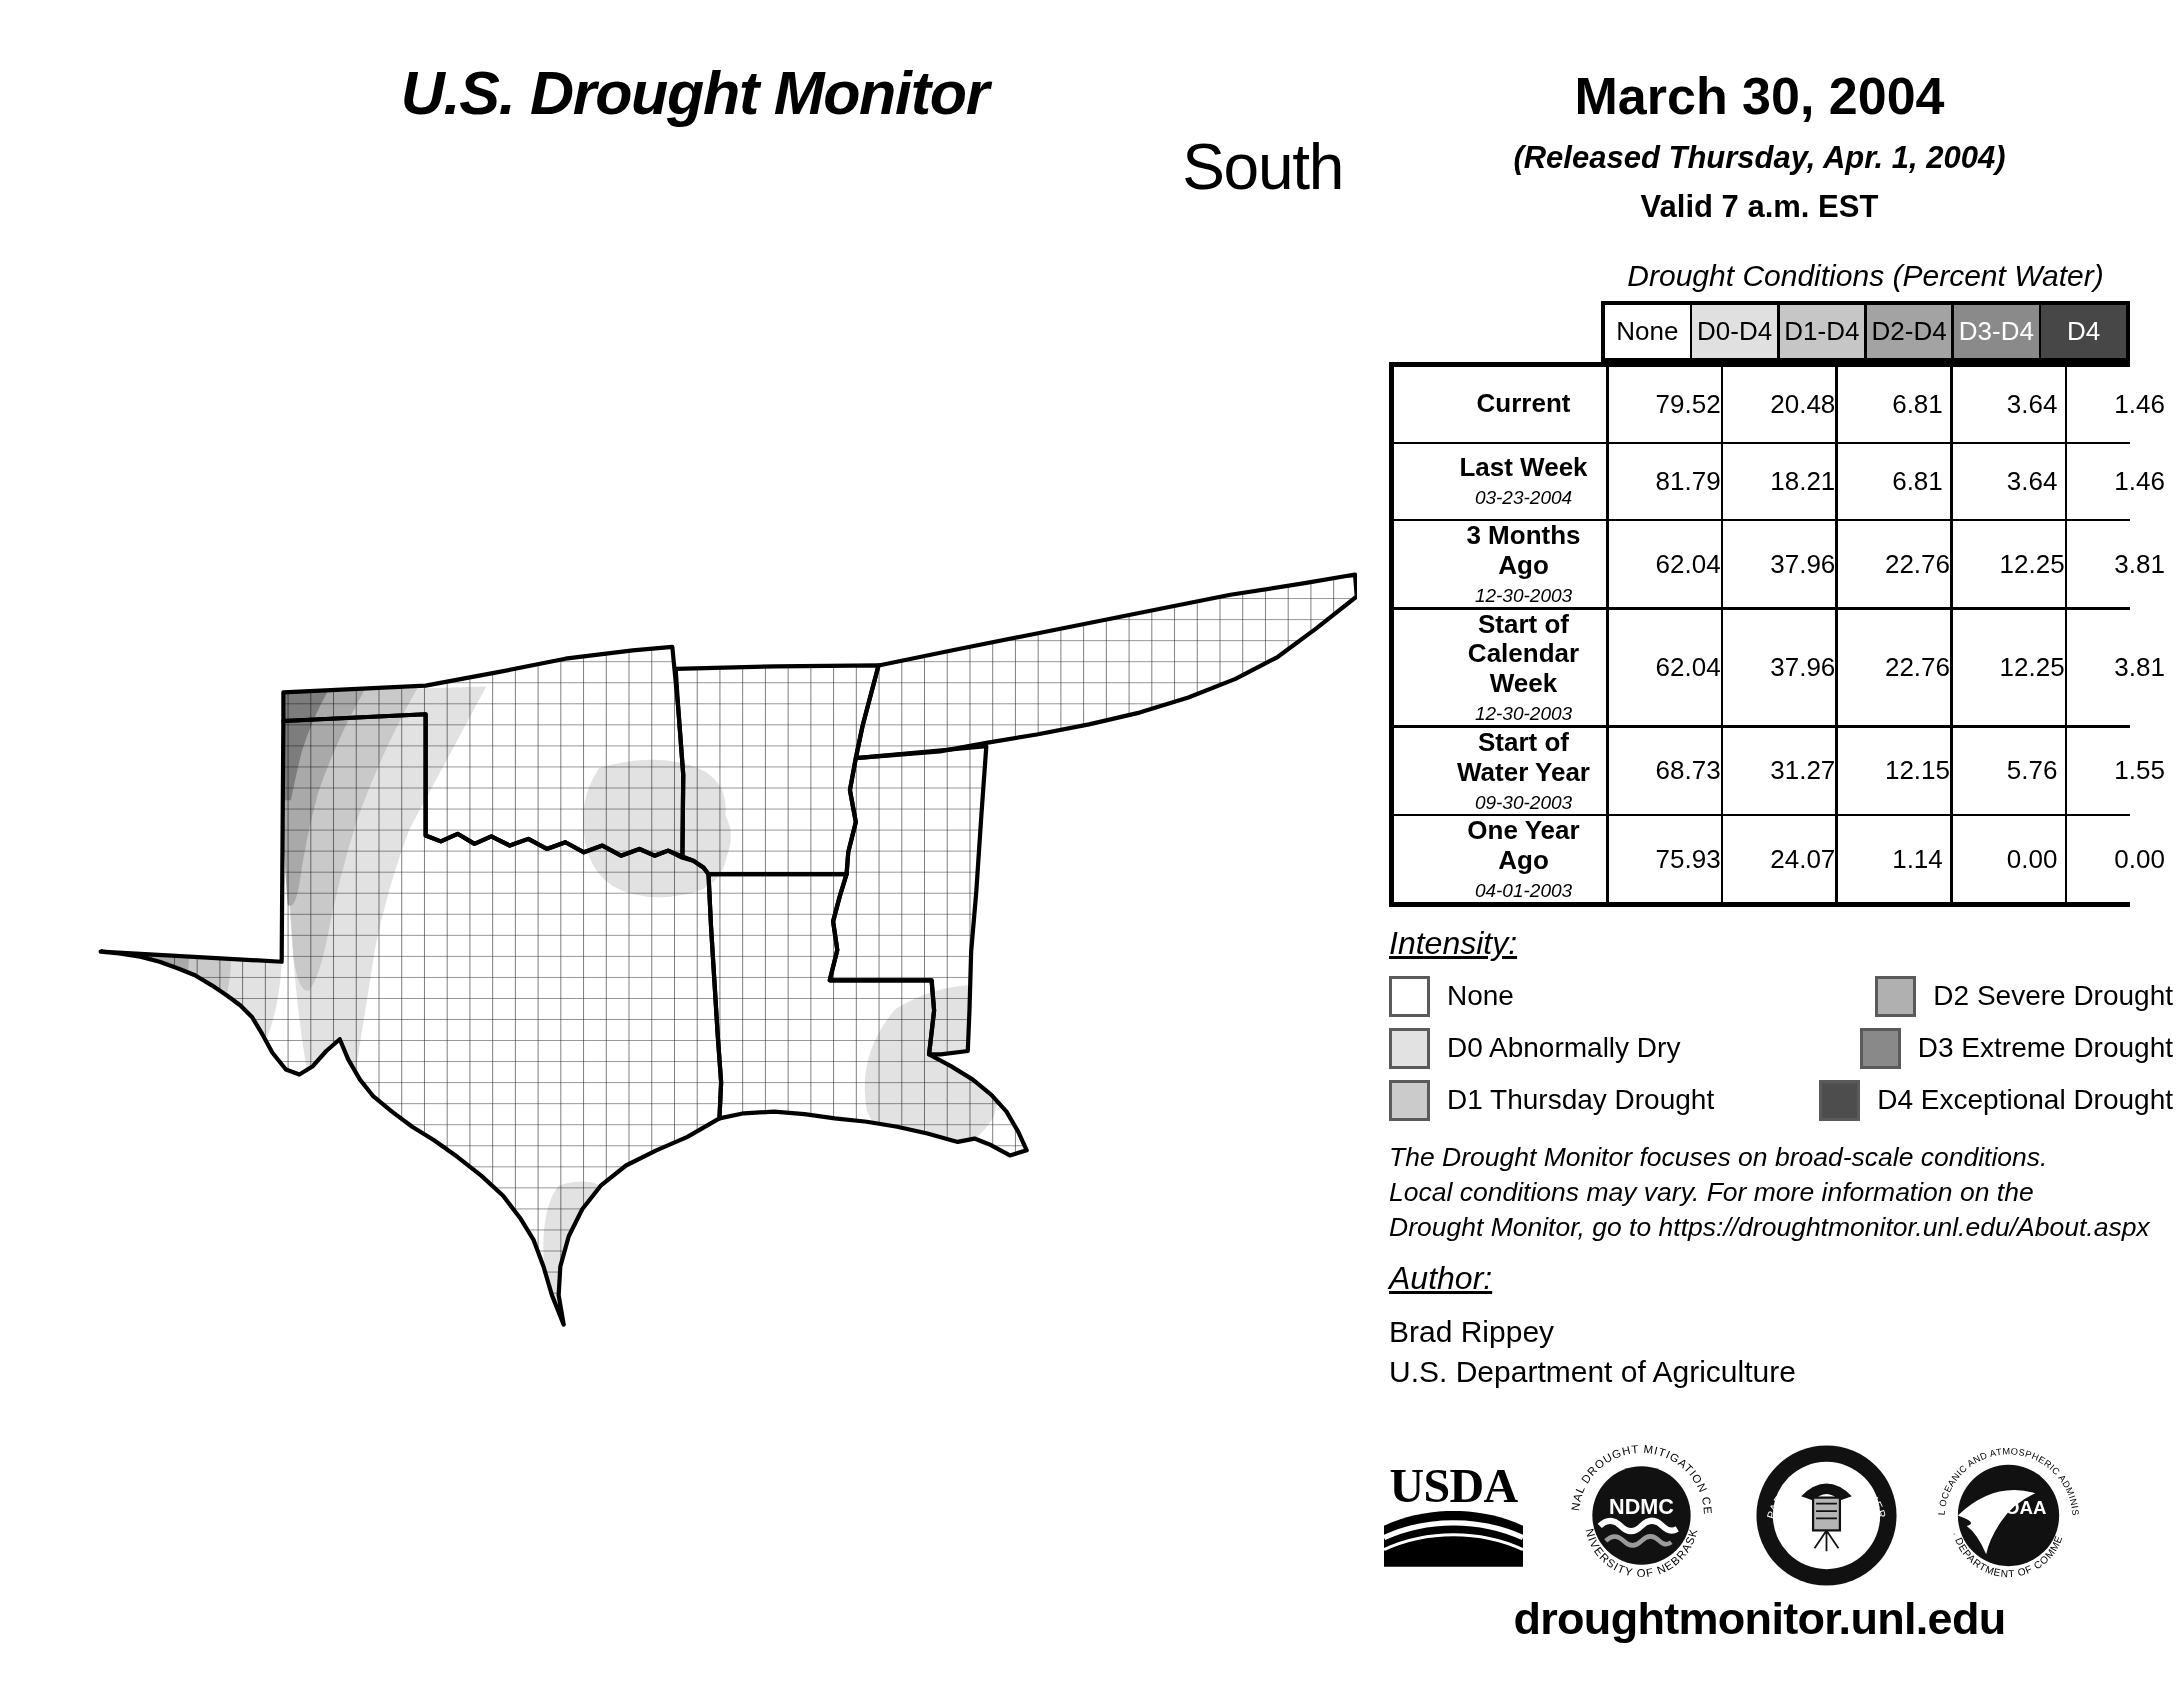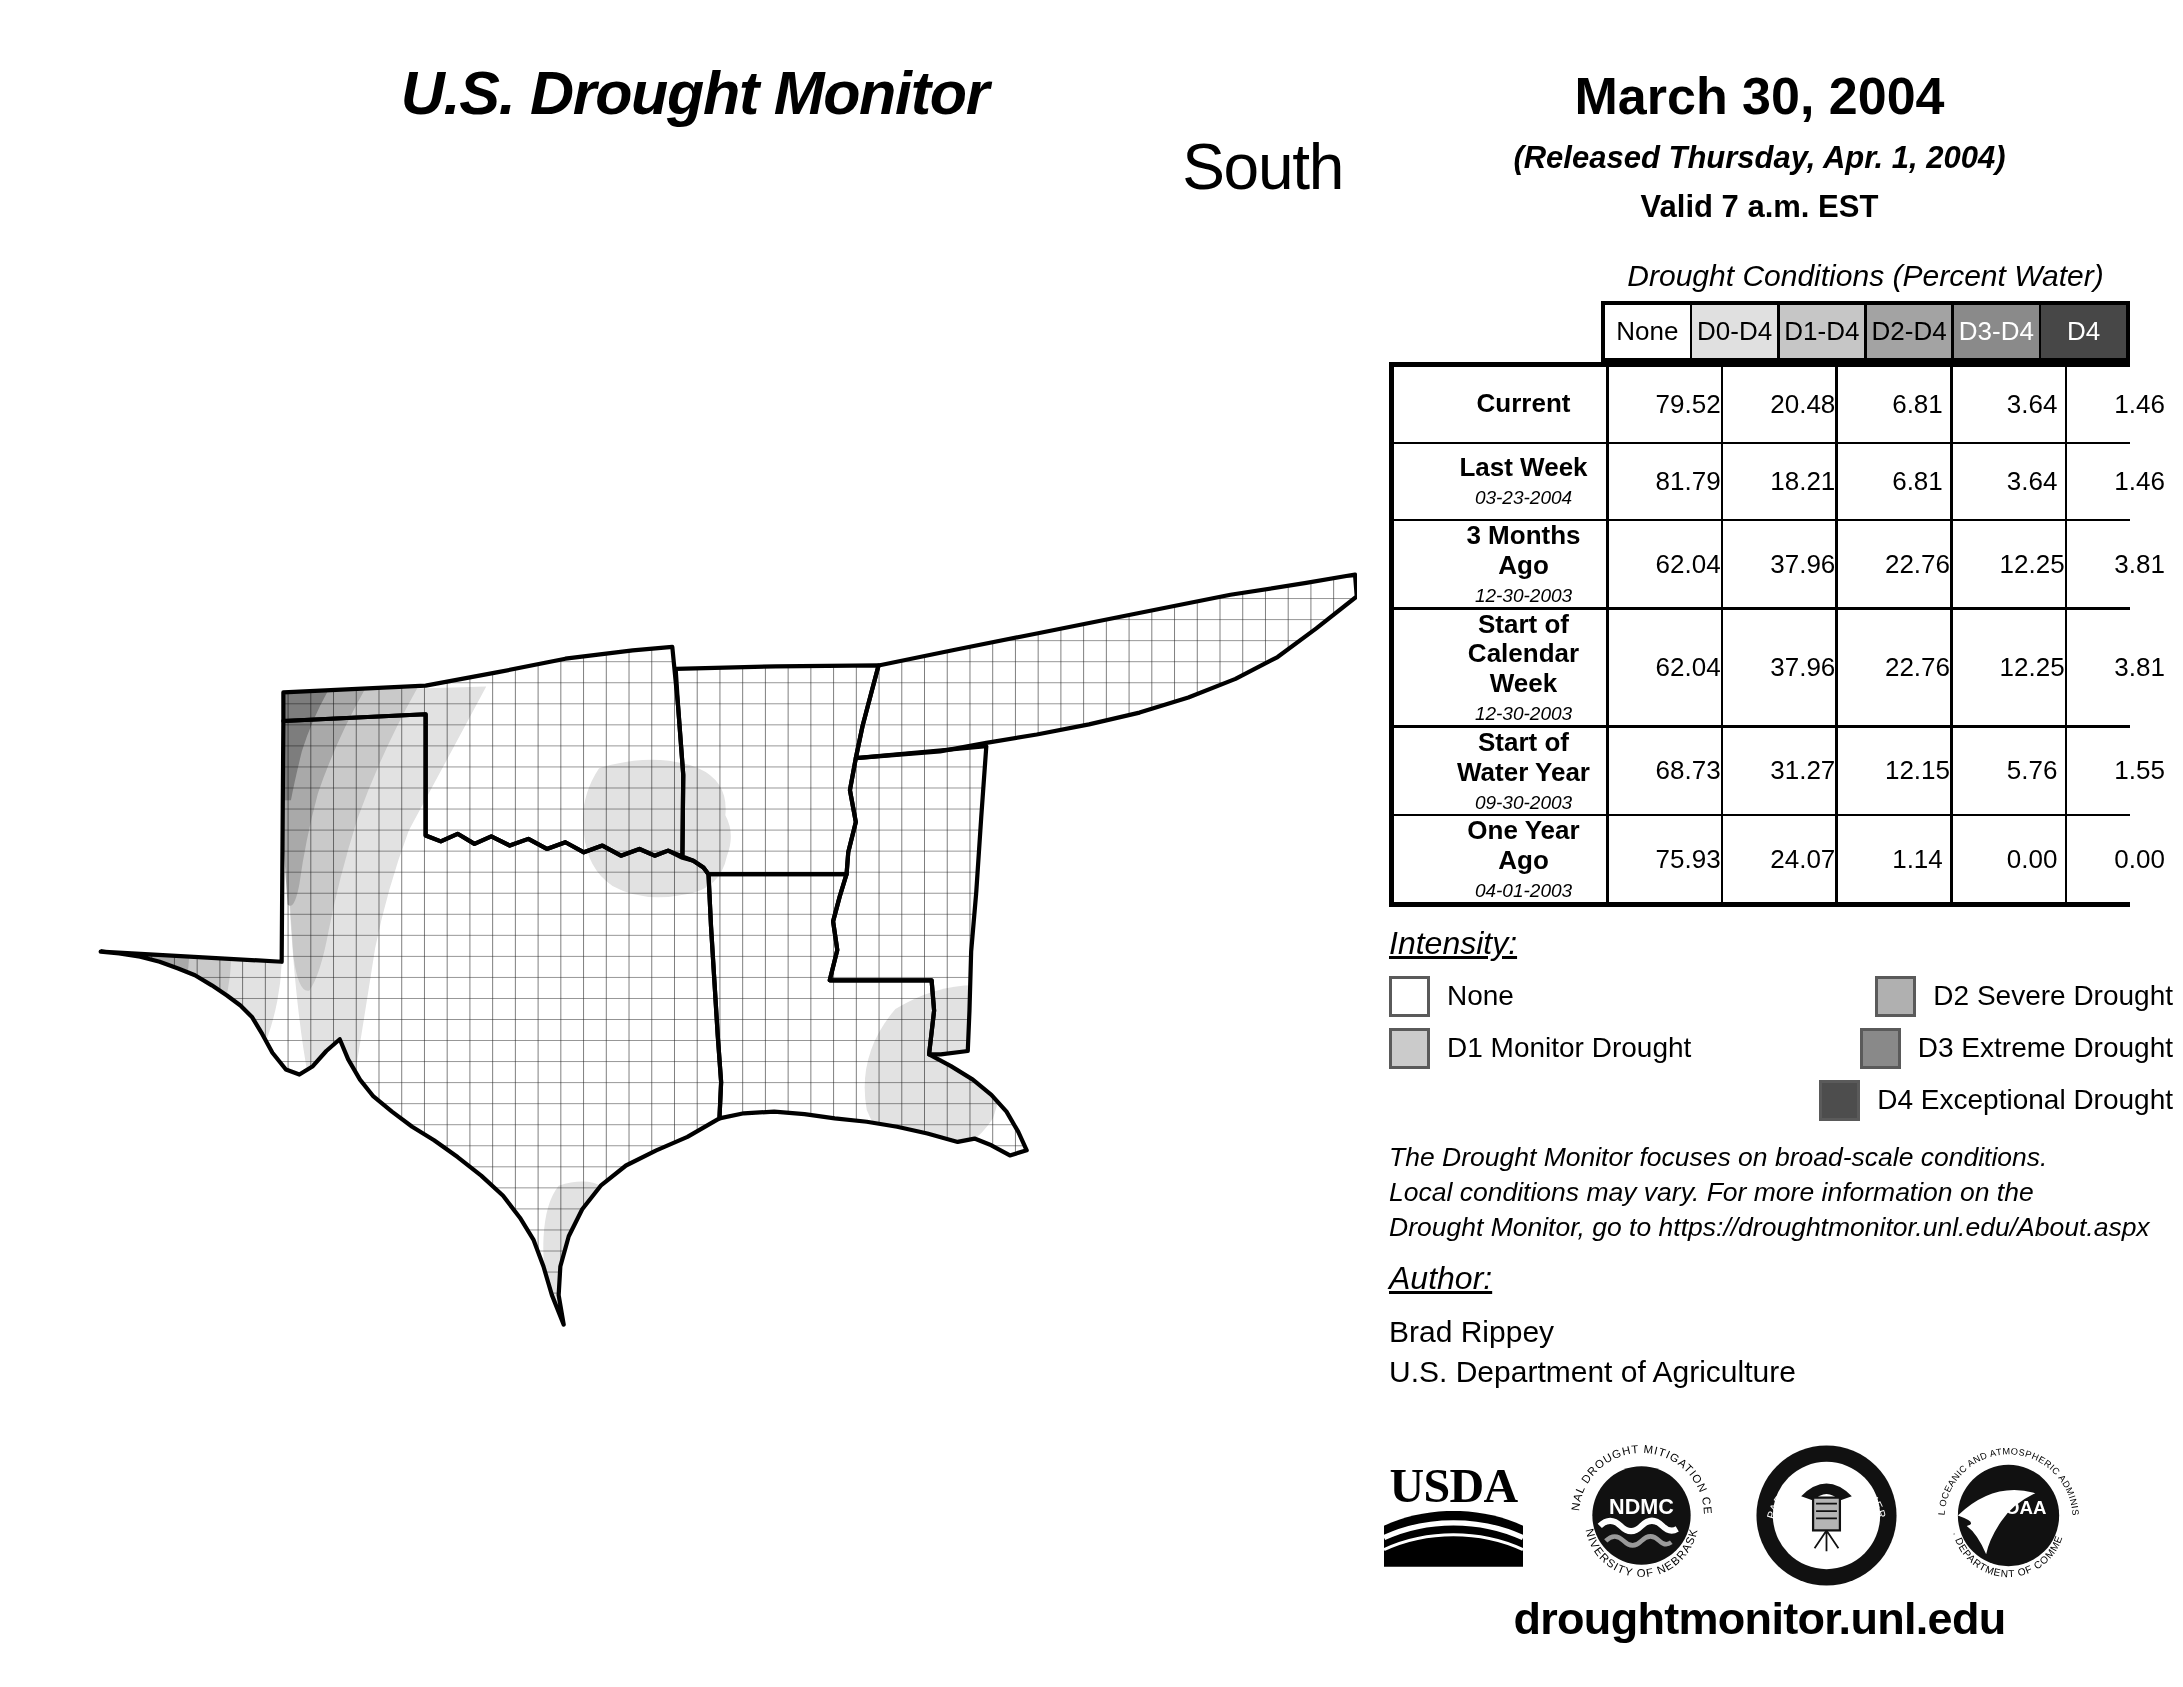--- a/index.html
+++ b/index.html
@@ -233,22 +233,26 @@
   <div class="cell">0.00</div>
 </div>
 
 <div class="abs legend-title">Intensity:</div>
 <div class="abs" style="left:1389px;top:974px;width:370px;display:flex;flex-direction:column;gap:8px;">
   <div class="legend-item">
     <span class="legend-swatch" style="background: rgb(255, 255, 255);"></span>
     <span class="legend-label">None</span>
   </div>
   <div class="legend-item">
+    <span class="legend-swatch" style="background: rgb(226, 226, 226);"></span>
+    <span class="legend-label">D0 Abnormally Dry</span>
+  </div>
+  <div class="legend-item">
     <span class="legend-swatch" style="background: rgb(203, 203, 203);"></span>
-    <span class="legend-label">D1 Monitor Drought</span>
+    <span class="legend-label">D1 Thursday Drought</span>
   </div>
 </div>
 <div class="abs" style="left:1776px;top:974px;width:397px;display:flex;flex-direction:column;gap:8px;align-items:flex-end;">
   <div class="legend-item">
     <span class="legend-swatch" style="background: rgb(176, 176, 176);"></span>
     <span class="legend-label">D2 Severe Drought</span>
   </div>
   <div class="legend-item">
     <span class="legend-swatch" style="background: rgb(137, 137, 137);"></span>
     <span class="legend-label">D3 Extreme Drought</span>

